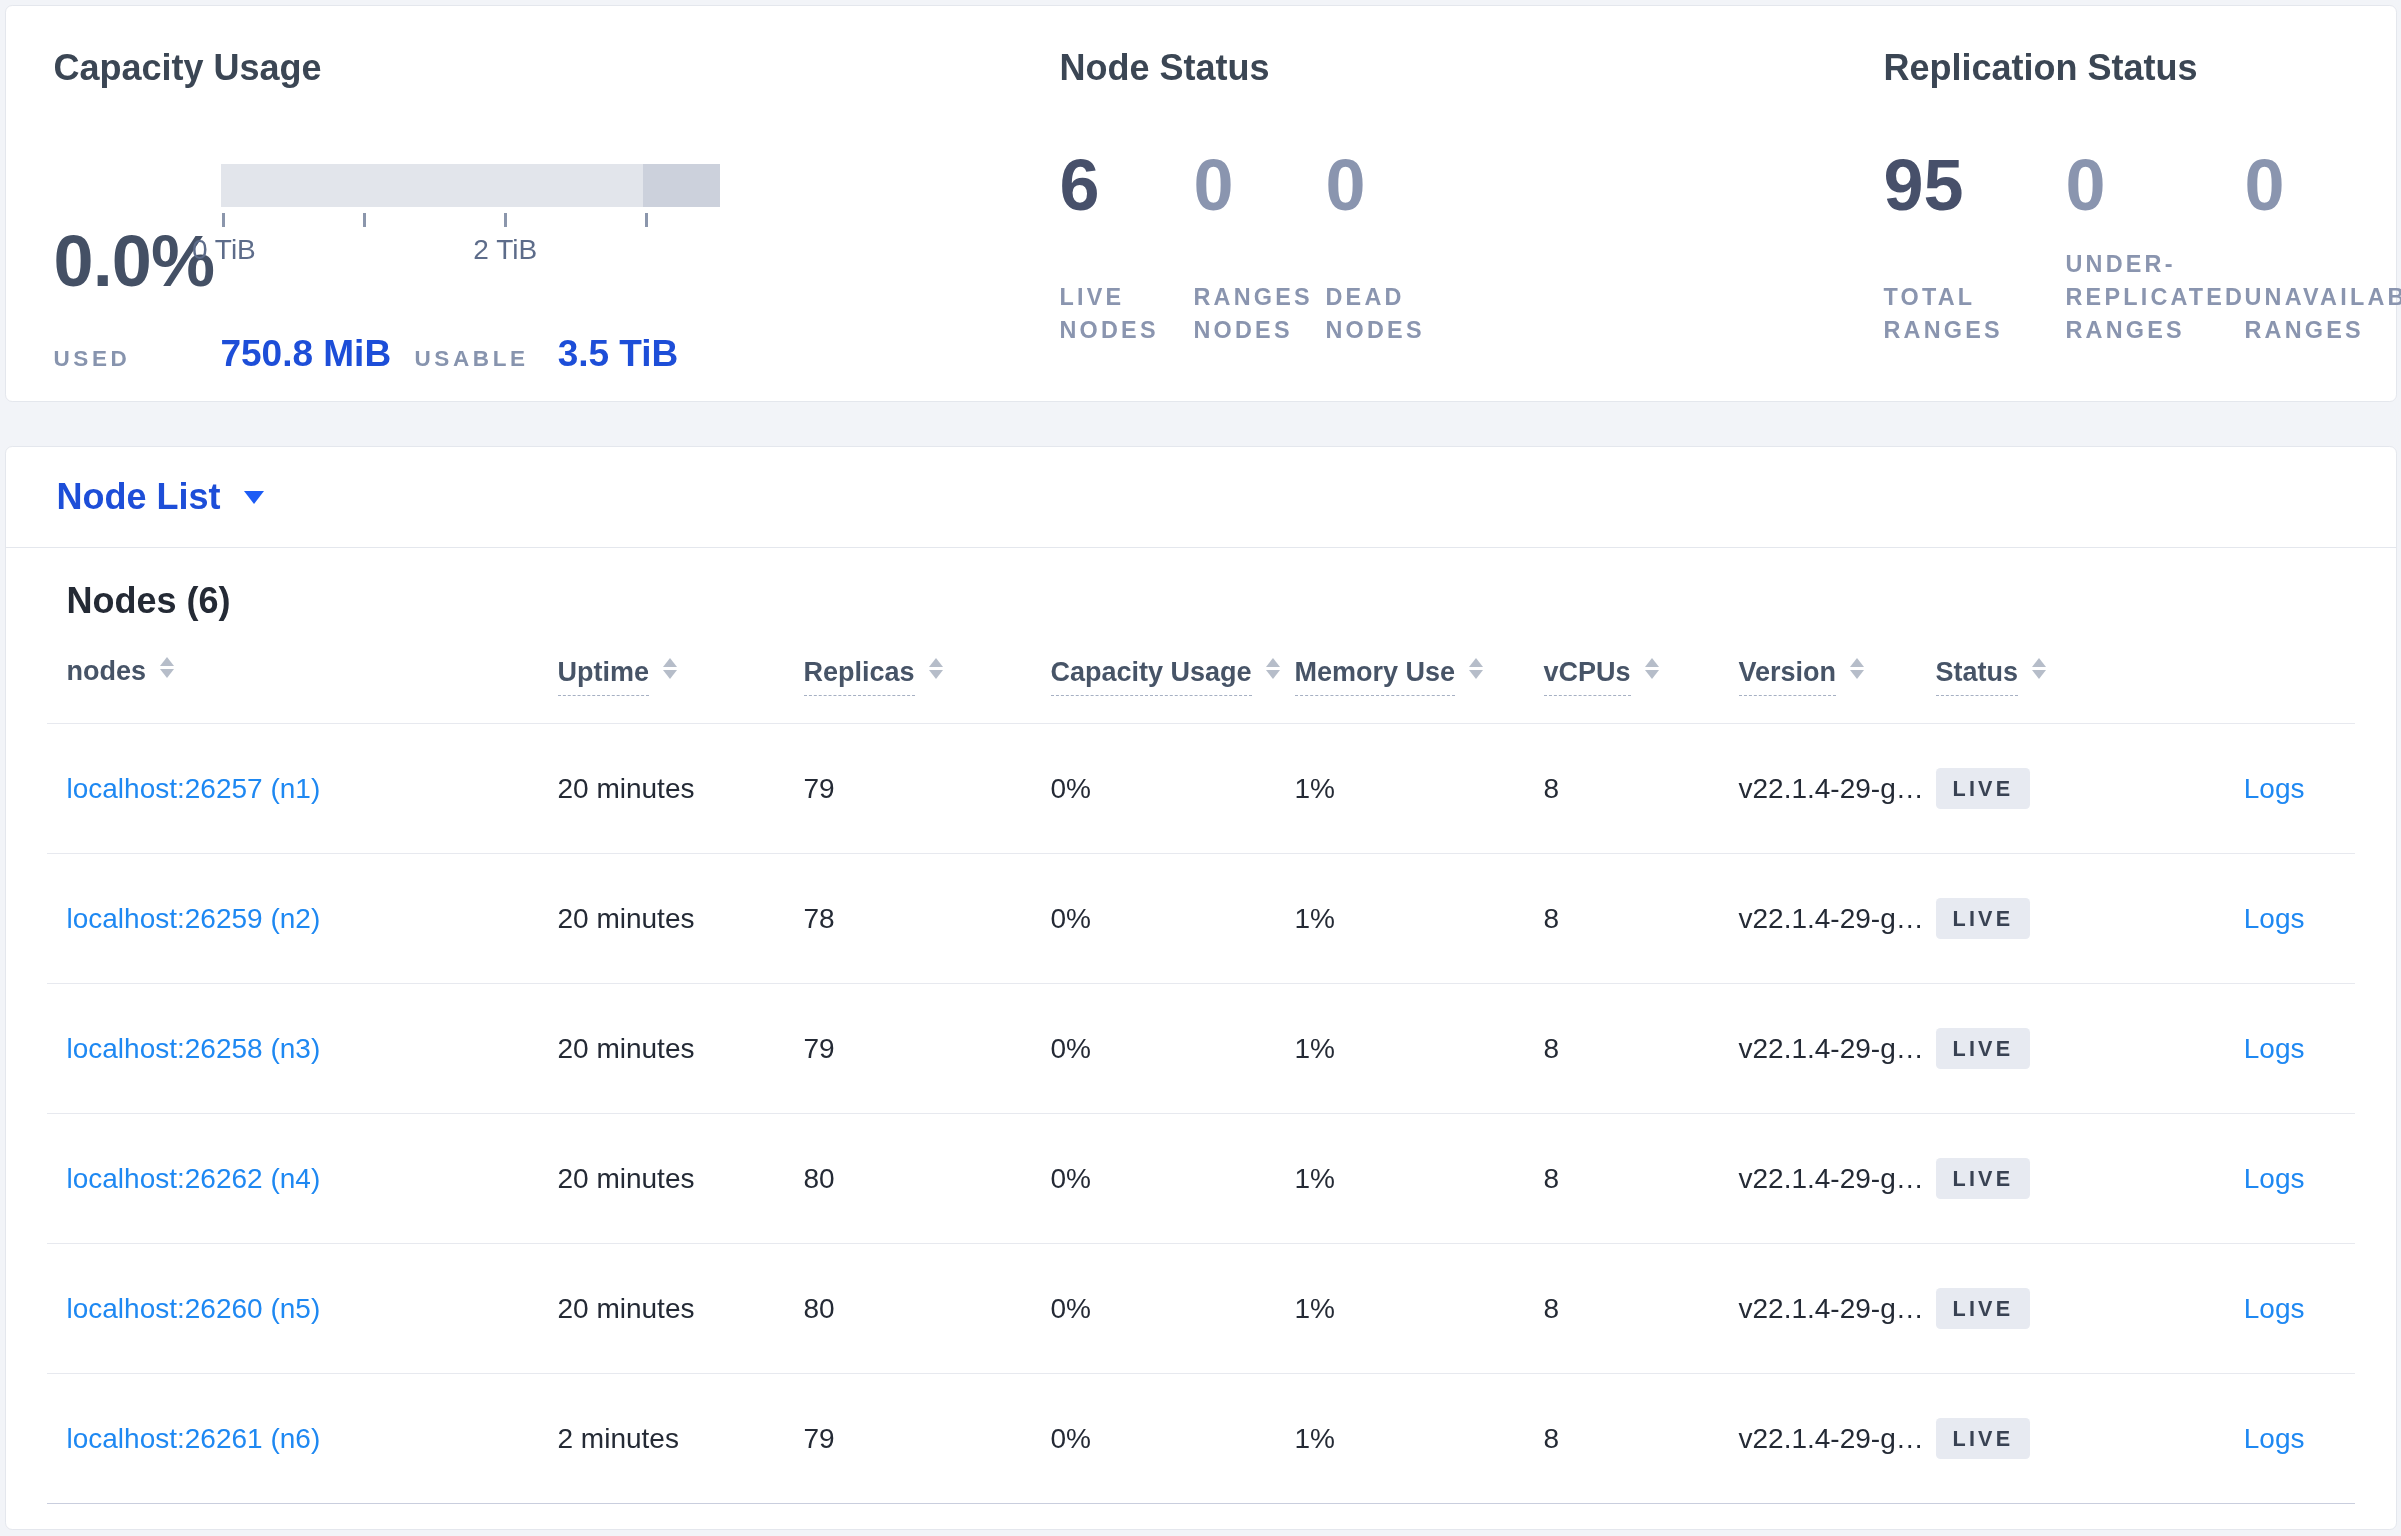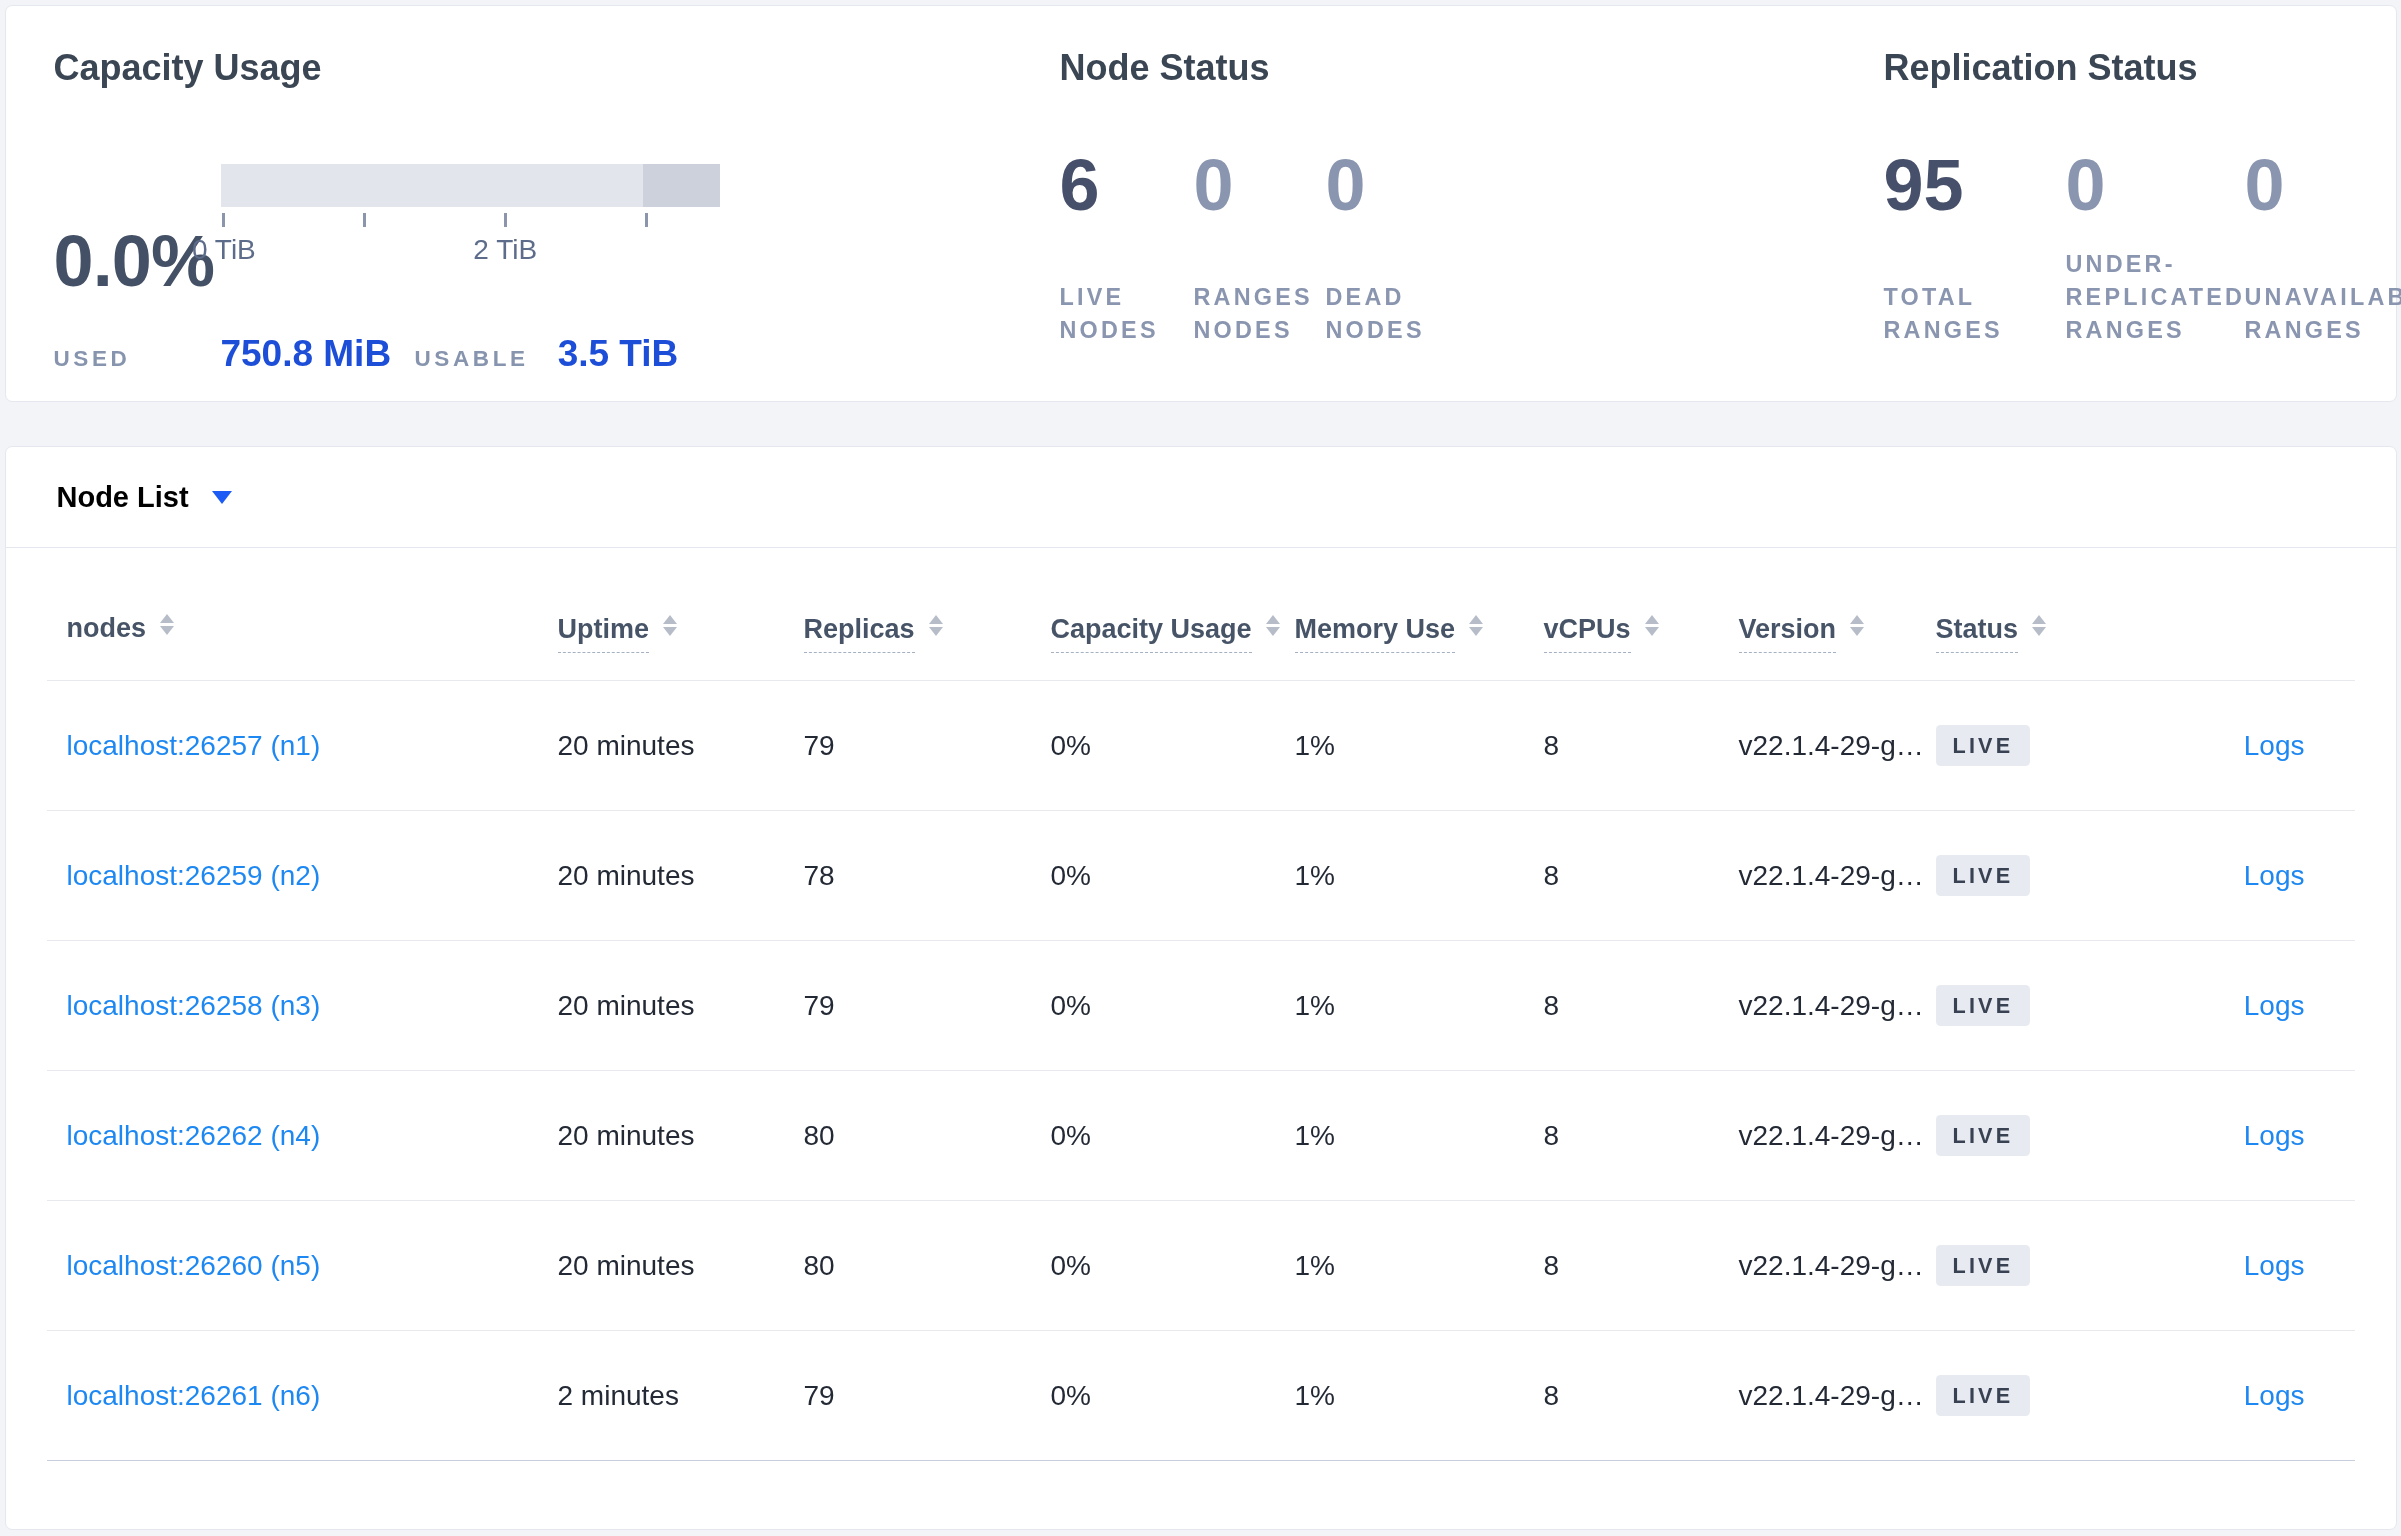--- a/index.html
+++ b/index.html
@@ -39,21 +39,21 @@
   .stat-value{font-size:72px;font-weight:700;line-height:72px;color:#8a95af;}
   .stat:first-child .stat-value{color:#47506a;}
   .stat-label{margin-top:auto;font-size:23.4px;letter-spacing:3.2px;color:#8a95af;line-height:33px;white-space:pre-line;font-weight:600;}
   #node-status-section .stat:nth-child(1){width:134px;}
   #node-status-section .stat:nth-child(2){width:132px;}
   #replication-section .stat:nth-child(1){width:182px;}
   #replication-section .stat:nth-child(2){width:179px;}
   
   #nodelist-card{left:4.5px;top:446px;width:2392px;height:1084px;}
   .nodelist-bar{height:100px;border-bottom:0.9px solid #e4e7ed;display:flex;align-items:center;padding-left:51px;cursor:pointer;}
-  .nodelist-label{font-size:29px;font-weight:700;color:#000000;}
+  .nodelist-label{font-size:36px;font-weight:700;color:#1d4ed8;}
   .caret-down{margin-left:23.4px;width:0;height:0;border-left:10.8px solid transparent;border-right:10.8px solid transparent;border-top:13.5px solid #1c5cf5;}
   .panel-content{padding:31px 41px 0 41px;}
   .nodes-heading{font-size:36px;font-weight:700;color:#242a35;margin-left:20px;line-height:43px;}
   
   .tbl-grid{
     display:grid;
     grid-template-columns:491px 246px 247px 244px 249px 195px 197px 216px 1fr;
     box-sizing:border-box;padding-left:20px;padding-right:50px;
   }
   #table-header{margin-top:34px;padding-bottom:27px;border-bottom:1.8px solid #e7e9ef;align-items:end;}
@@ -146,20 +146,21 @@
 </div>
 
 <div id="nodelist-card" class="card">
 
   <div class="nodelist-bar">
     <span class="nodelist-label">Node List</span>
     <span class="caret-down"></span>
   </div>
 
   <div class="panel-content">
+    <div class="nodes-heading">Nodes (6)</div>
 
     <div id="table-header" class="tbl-grid">
   <div class="th first">
     <span class="h-label">nodes</span><span class="sort-icon">
             <span class="sort-up"></span>
             <span class="sort-down"></span>
           </span>
   </div>
 
   <div class="th">

